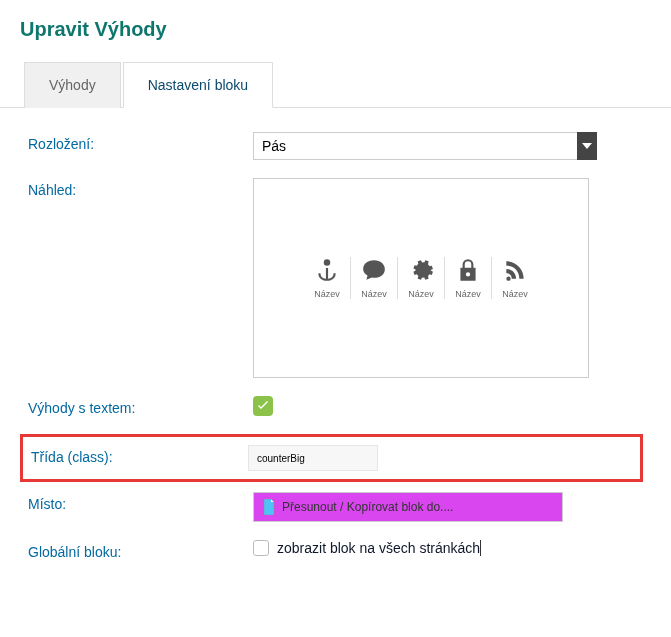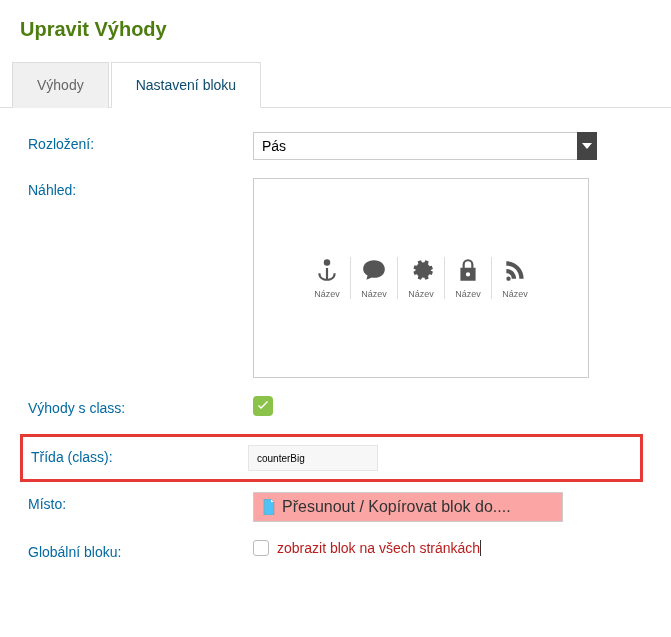--- a/index.html
+++ b/index.html
@@ -1,19 +1,19 @@
 <!DOCTYPE html>
 <html><head>
   <meta charset="utf-8">
   <style>
     * { box-sizing: border-box; margin: 0; padding: 0; }
     body { font-family: Arial, sans-serif; font-size: 14px; color: #333; background: #fff; width: 671px; }
     .header { padding: 18px 20px 20px; }
-    .header h2 { font-size: 20px; font-weight: bold; color: #4d7c0f; }
-    .tabs { display: flex; border-bottom: 1px solid #ddd; padding-left: 12px; }
+    .header h2 { font-size: 20px; font-weight: bold; color: #0f766e; }
+    .tabs { display: flex; border-bottom: 1px solid #ddd; padding-left: 24px; }
     .tab { padding: 14px 24px; background: #f0f0f0; border: 1px solid #ddd; border-bottom: none; color: #666; cursor: pointer; margin-right: 2px; position: relative; top: 1px; }
     .tab.active { background: #fff; color: #0c4a6e; border-bottom: 1px solid #fff; }
     .content { padding: 24px 28px; }
     .row { display: flex; align-items: flex-start; margin-bottom: 18px; }
     .label { width: 225px; color: #0369a1; padding-top: 4px; flex-shrink: 0; }
     .field { flex: 1; }
     .select-wrap { position: relative; width: 344px; }
     .select-wrap select { width: 100%; height: 28px; border: 1px solid #ccc; padding: 0 8px; font-size: 14px; appearance: none; background: #fff; }
     .select-arrow { position: absolute; right: 0; top: 0; width: 20px; height: 28px; background: #444; display: flex; align-items: center; justify-content: center; pointer-events: none; }
     .select-arrow svg { width: 10px; height: 6px; fill: #fff; }
@@ -21,25 +21,25 @@
     .preview-items { display: flex; gap: 0; }
     .preview-item { display: flex; flex-direction: column; align-items: center; padding: 0 10px; border-right: 1px solid #ddd; }
     .preview-item:last-child { border-right: none; }
     .preview-item svg { width: 26px; height: 26px; fill: #555; margin-bottom: 6px; }
     .preview-item span { font-size: 9px; color: #666; }
     .checkbox-green { width: 20px; height: 20px; background: #8bc34a; border-radius: 4px; display: flex; align-items: center; justify-content: center; }
     .checkbox-green svg { width: 12px; height: 12px; fill: #fff; }
     .row-highlight { border: 3px solid #e53935; padding: 8px 0 8px 0; margin-left: -8px; margin-bottom: 10px; }
     .row-highlight .label { padding-left: 8px; }
     .text-input { width: 130px; height: 26px; border: 1px solid #e5e5e5; background: #f7f7f7; padding: 0 8px; font-size: 10px; }
-    .move-btn { width: 310px; height: 30px; border: 1px solid #ccc; background: #fca5a5; display: flex; align-items: center; padding: 0 8px; cursor: pointer; font-size: 16px; color: #333; gap: 6px; }
+    .move-btn { width: 310px; height: 30px; border: 1px solid #ccc; background: #d946ef; display: flex; align-items: center; padding: 0 8px; cursor: pointer; font-size: 12px; color: #333; gap: 6px; }
     .move-btn svg { width: 14px; height: 16px; }
     .checkbox-plain { width: 16px; height: 16px; border: 1px solid #bbb; border-radius: 3px; background: #fff; display: inline-block; vertical-align: middle; margin-right: 8px; }
     .checkbox-row { display: flex; align-items: center; }
-    .checkbox-row span { color: #b91c1c; }
+    .checkbox-row span { color: #0f172a; }
     .cursor-line { display: inline-block; width: 1px; height: 16px; background: #333; vertical-align: middle; margin-left: 0; }
   </style>
 </head>
 <body>
 
 <div class="header">
   <h2>Upravit Výhody</h2>
 </div>
 
 <div class="tabs">
@@ -99,21 +99,21 @@
                 <path d="M4 4v4c7 0 12 5 12 12h4C20 11 13 4 4 4zm0 7v4c3 0 5 2 5 5h4c0-5-4-9-9-9zm2 7a2 2 0 1 0 0 4 2 2 0 0 0 0-4z"></path>
               </svg>
             <span>Název</span>
           </div>
         </div>
       </div>
     </div>
   </div>
 
   <div class="row">
-    <div class="label">Výhody s class:</div>
+    <div class="label">Výhody s textem:</div>
     <div class="field">
       <div class="checkbox-green">
         <svg viewBox="0 0 12 12">
             <path d="M1 6l3 3 7-7-1-1-6 6-2-2z"></path>
           </svg>
       </div>
     </div>
   </div>
 
   <div class="row row-highlight">

